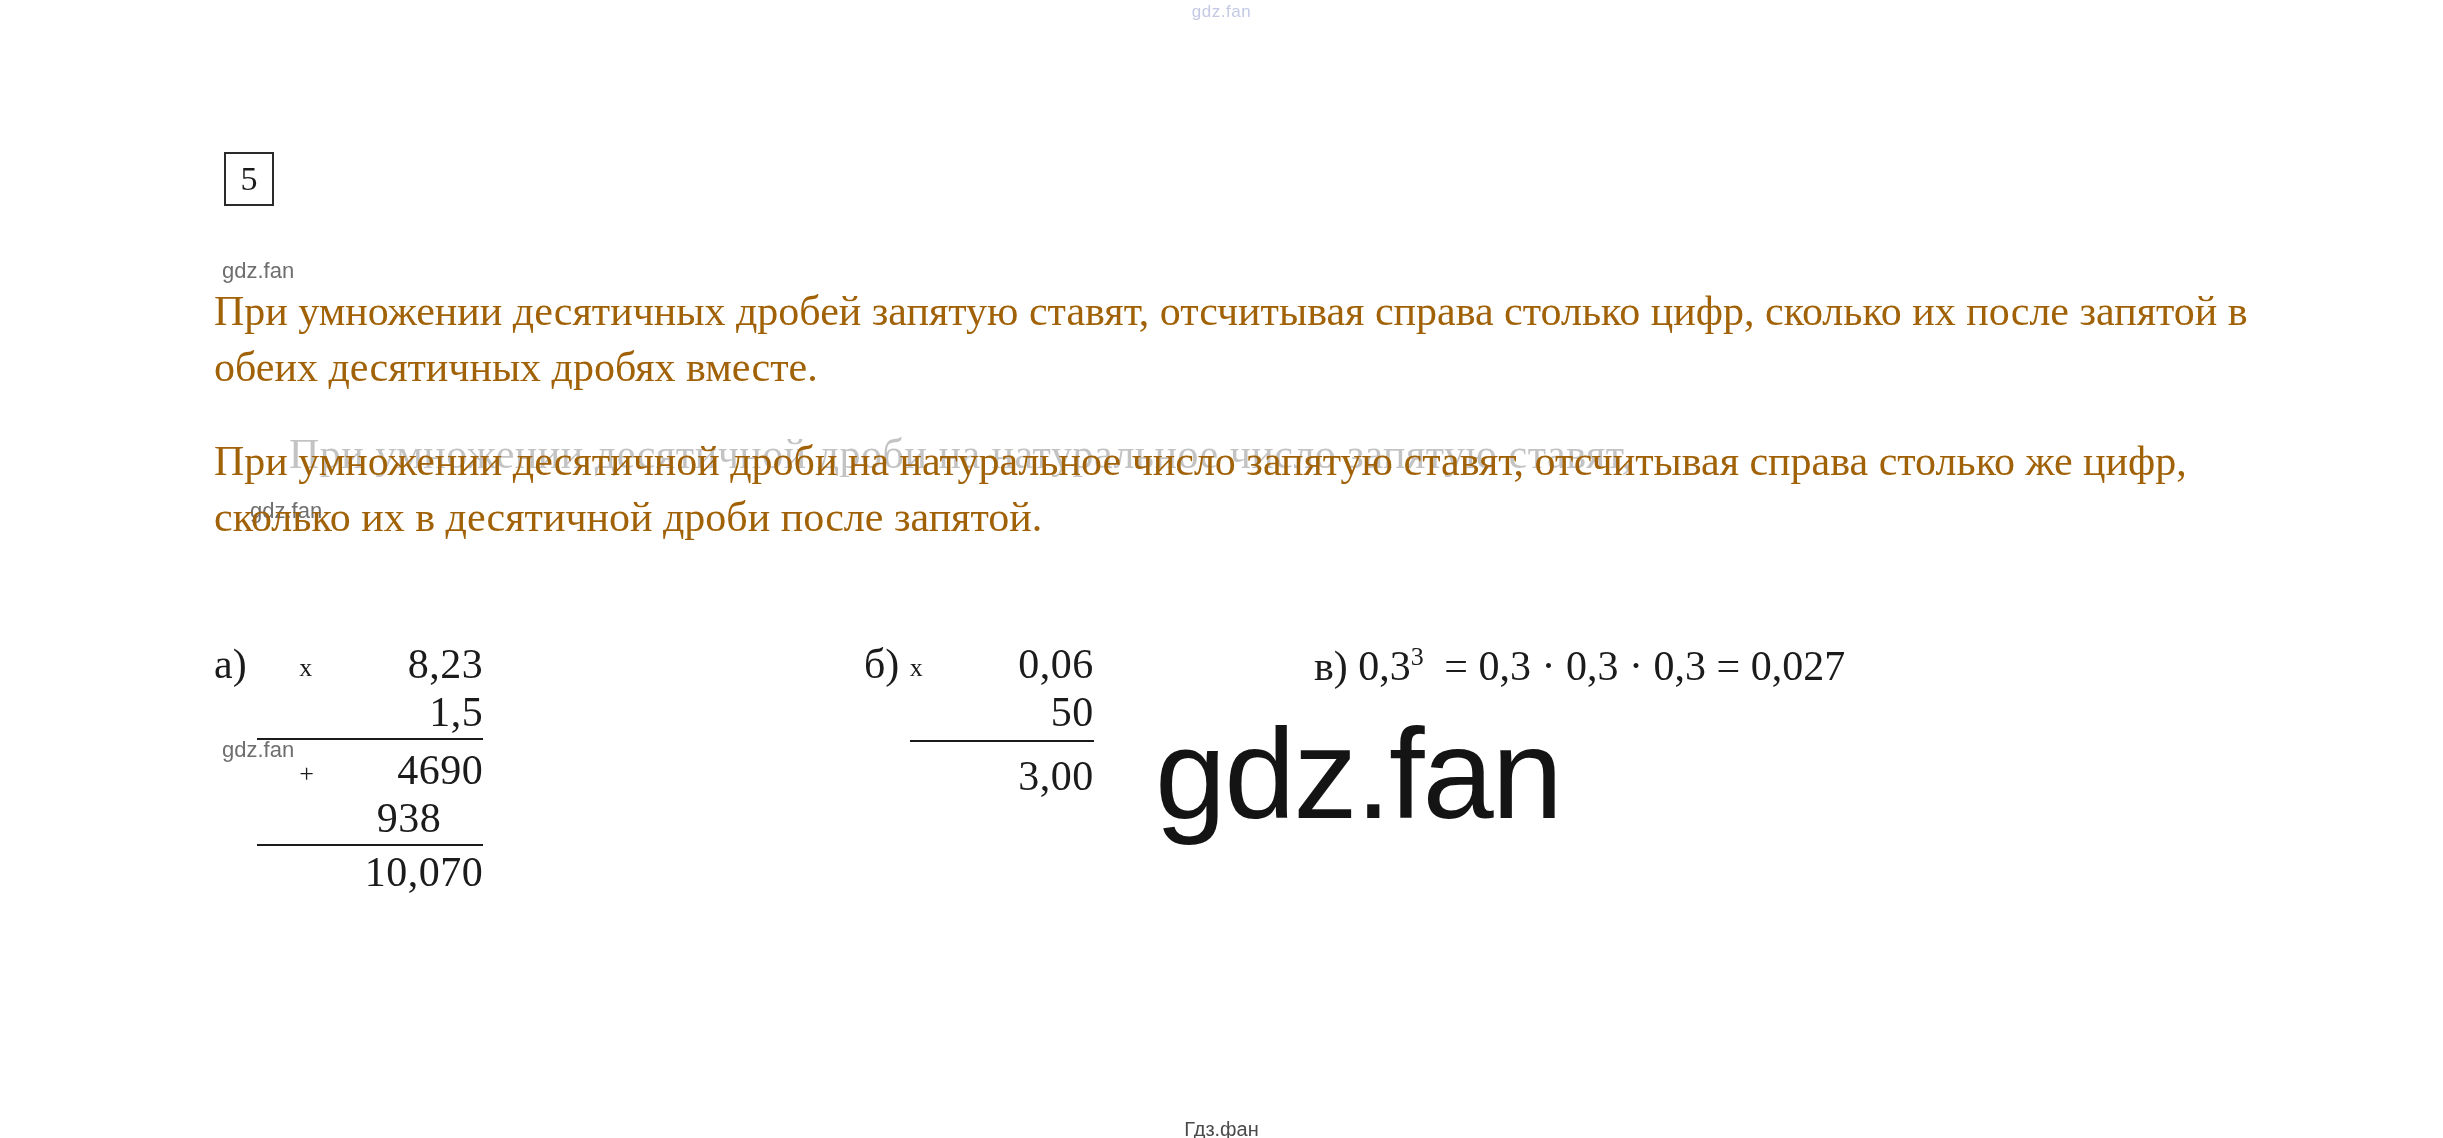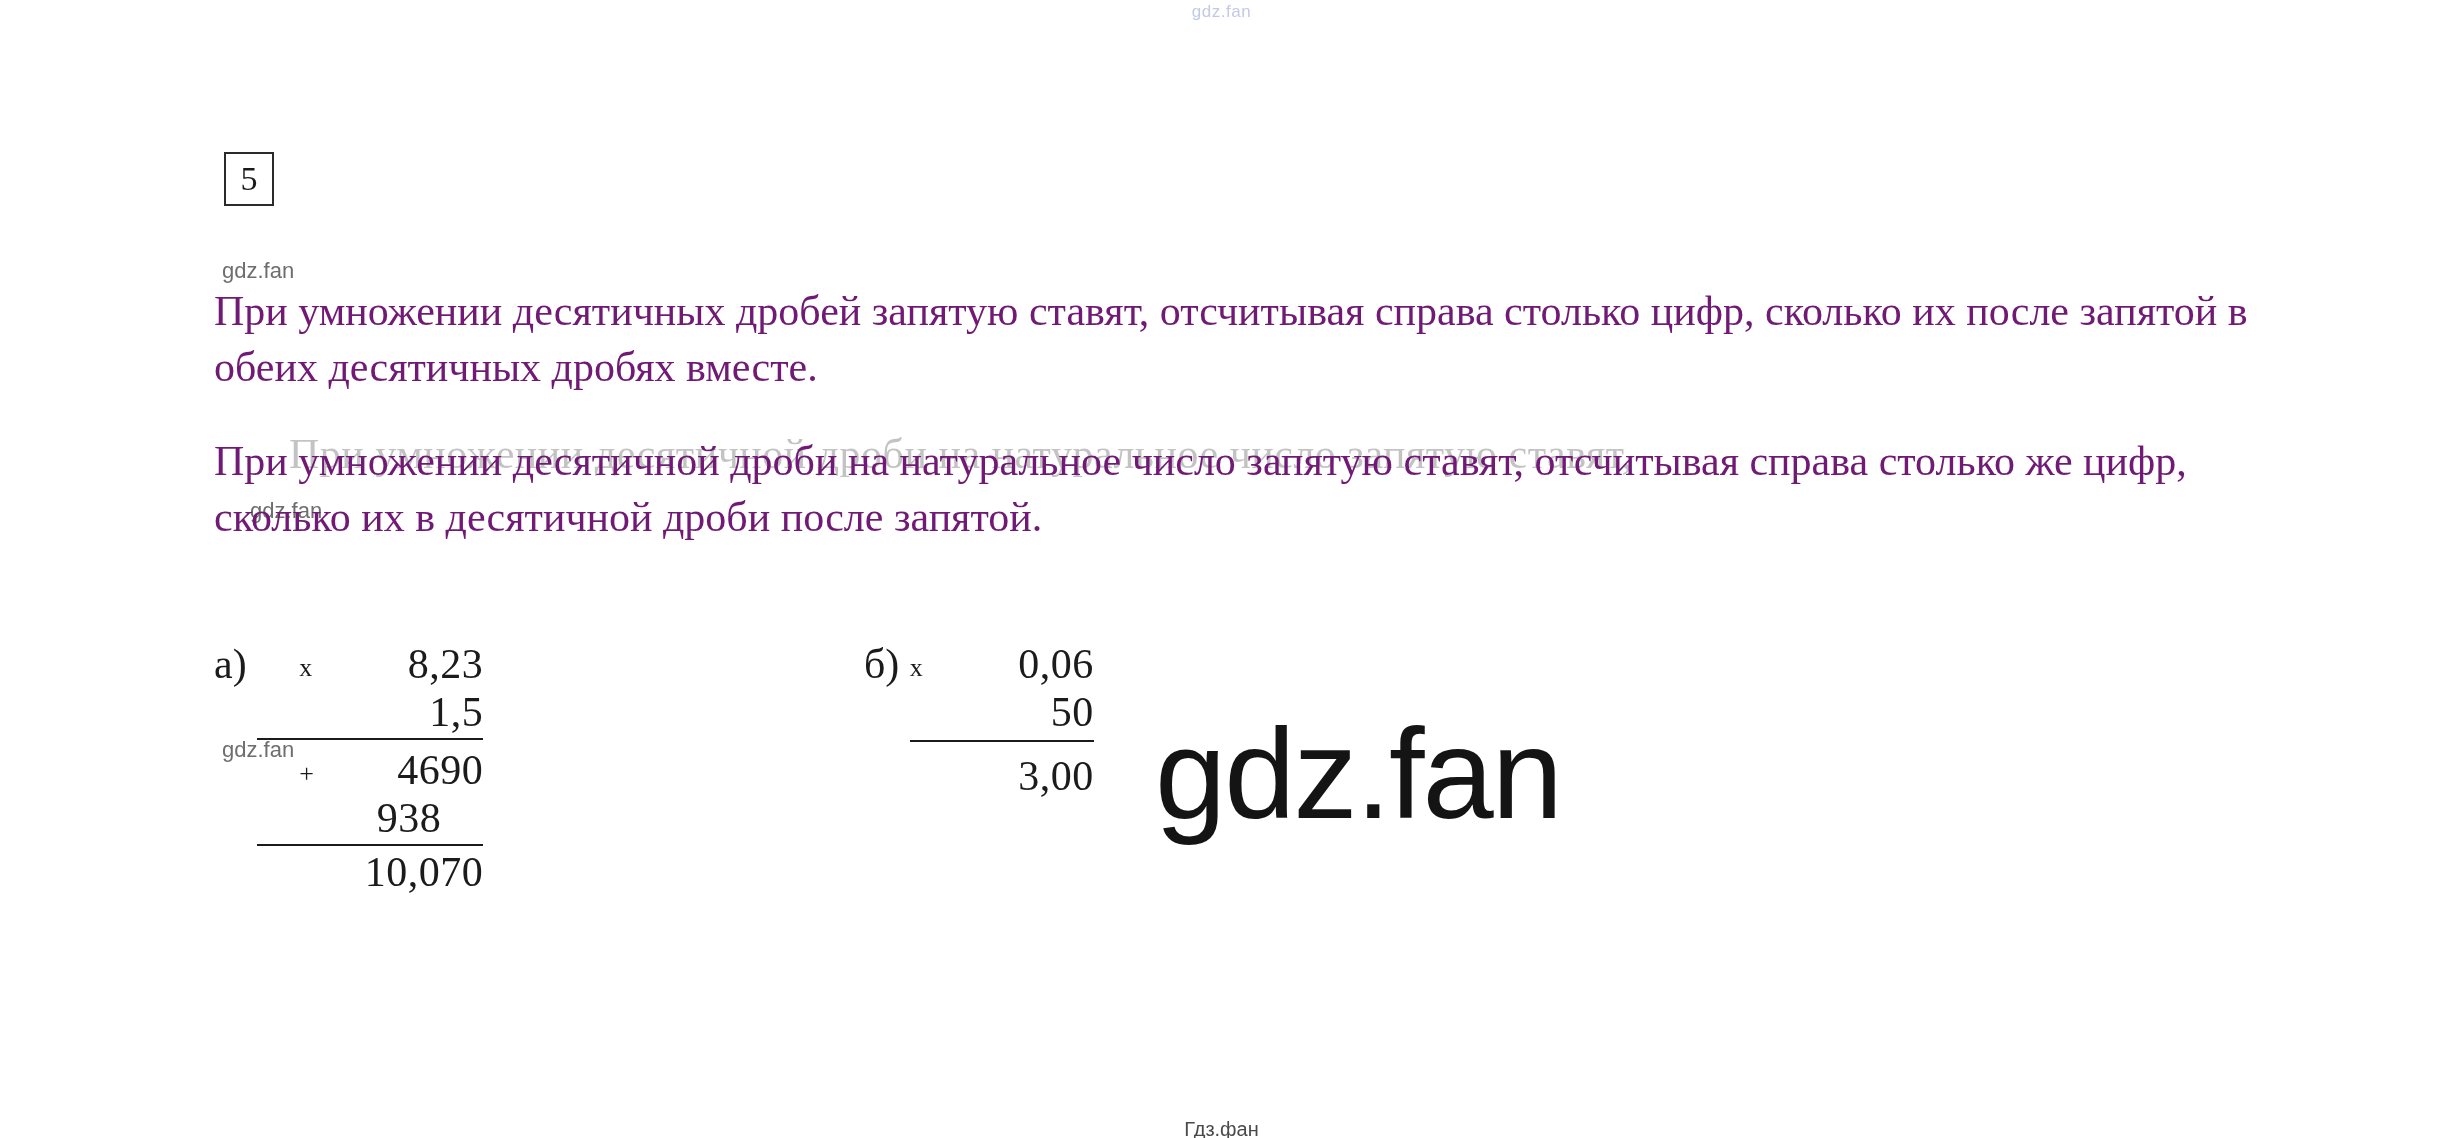--- a/index.html
+++ b/index.html
@@ -73,21 +73,21 @@
   }
 
   
   .para {
     position: absolute;
     left: 214px;
     width: 2100px;
     font-family: "Liberation Serif", serif;
     font-size: 42px;
     line-height: 1.33;
-    color: #701a75;
+    color: #a16207;
   }
   .para-1 { top: 284px; }
   .para-2 { top: 434px; }
 
   
   .examples {
     position: absolute;
     left: 214px;
     top: 640px;
     width: 2180px;
@@ -231,20 +231,25 @@
         <span class="num">50</span>
       </span>
       <div class="rule" style="margin-top:4px;"></div>
       <span class="mrow" style="margin-top:10px;align-items:flex-end;">
         <span class="sign"></span>
         <span class="num">3,00</span>
       </span>
     </span>
   </div>
 
+  <div class="example ex-v">
+    <span class="col-label">в)</span>
+    <span>0,3</span><span class="sup">3</span>
+    <span style="margin-left:10px;">= 0,3 · 0,3 · 0,3 = 0,027</span>
+  </div>
 
 </div>
 
 <div class="wm-small wm-3">gdz.fan</div>
 
 <div class="big-logo">gdz.fan</div>
 
 <div class="footer">Гдз.фан</div>
 
 </body></html>

